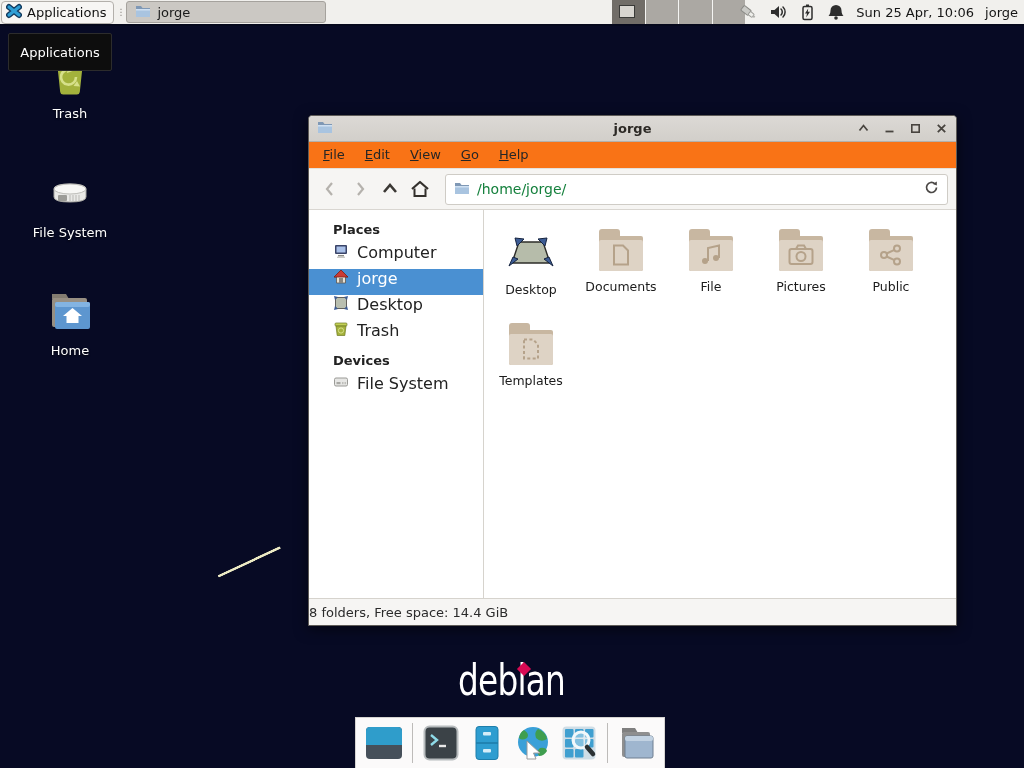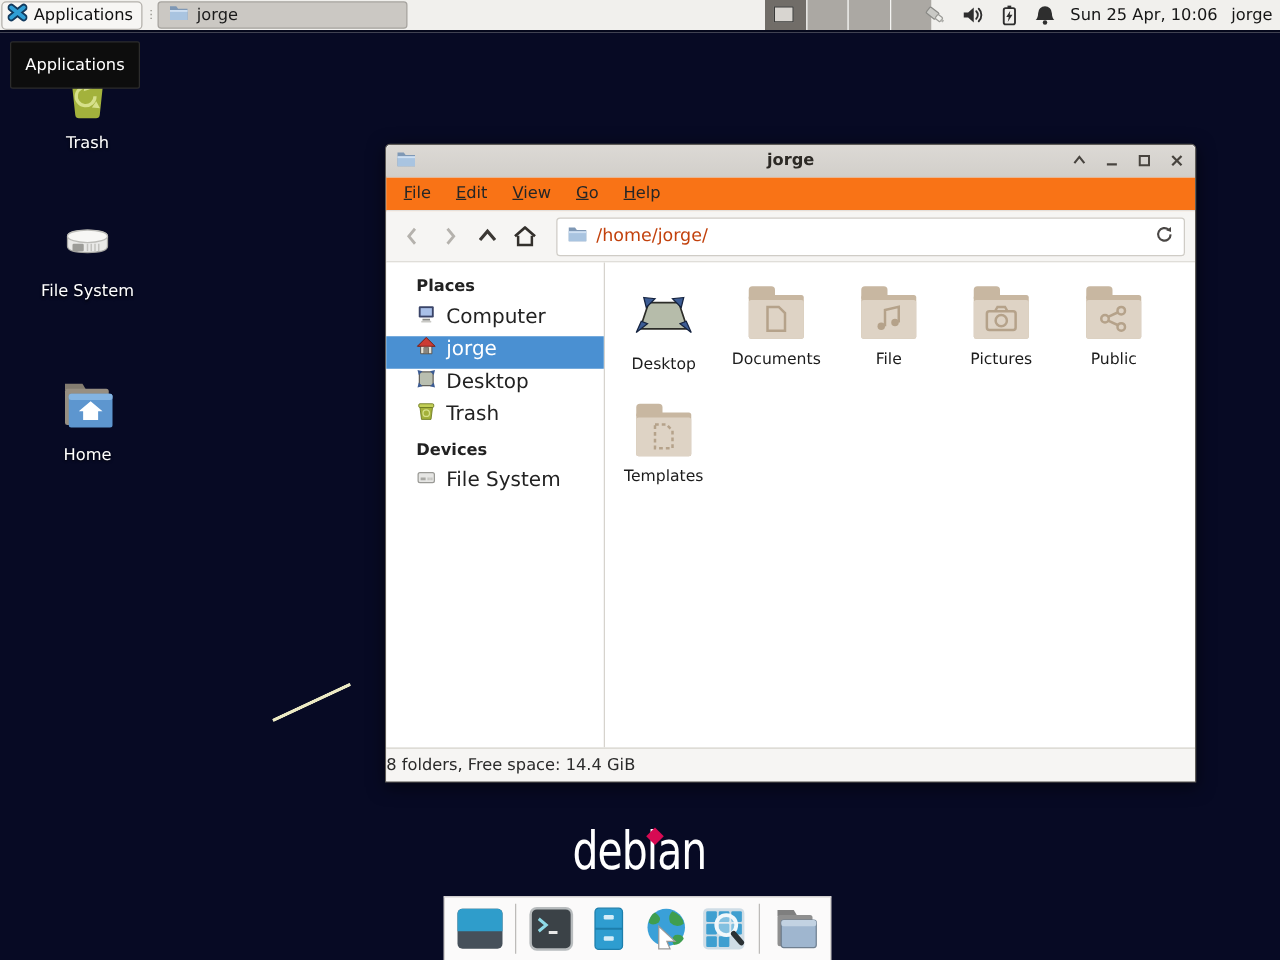--- a/index.html
+++ b/index.html
@@ -54,21 +54,21 @@
   
   .desk-item {
     position:absolute; width:110px; left:15px;
     display:flex; flex-direction:column; align-items:center; gap:5px;
   }
   .desk-item .cap {
     color:#fff; font-size:13px; text-shadow:0 1px 2px rgba(0,0,0,.85);
   }
   .desk-trash { top:50px; }
   .desk-fs { top:169px; }
-  .desk-home { top:300px; }
+  .desk-home { top:287px; }
 
   
   .stray-line {
     position:absolute; left:218px; top:575px; width:69px; height:0;
     border-top:3px solid #eceac4; border-radius:2px;
     transform:rotate(-25deg); transform-origin:left center;
   }
 
   
   .debian-logo { position:absolute; left:458px; top:660px; width:200px; height:48px; }
@@ -120,21 +120,21 @@
   .toolbar {
     height:41px; background:#f6f5f3; border-bottom:1px solid #d9d6d1;
     display:flex; align-items:center; padding:0 8px; gap:4px;
   }
   .nav-btn { width:26px; height:26px; display:flex; align-items:center; justify-content:center; }
   .pathbar {
     flex:1; height:31px; margin-left:8px; background:#fff;
     border:1px solid #cfccc6; border-radius:3px;
     display:flex; align-items:center; padding:0 8px; gap:7px;
   }
-  .pathbar .path-text { flex:1; font-size:14px; color:#c2410c; }
+  .pathbar .path-text { flex:1; font-size:14px; color:#15803d; }
 
   .win-main { flex:1; display:flex; min-height:0; }
   .sidebar {
     width:175px; background:#fff; border-right:1px solid #d6d3cd;
     padding-top:6px;
   }
   .side-header { font-weight:bold; font-size:13px; color:#222; padding:6px 0 6px 11px;margin-left:13px; }
   .side-row {
     height:26px; display:flex; gap:8px;
     padding-left:24px; font-size:16px; color:#222;

